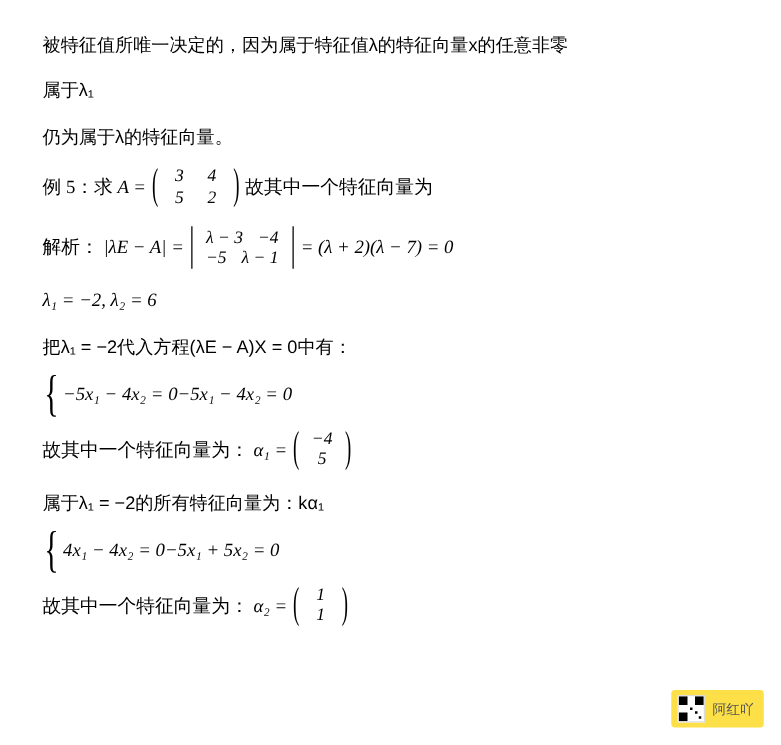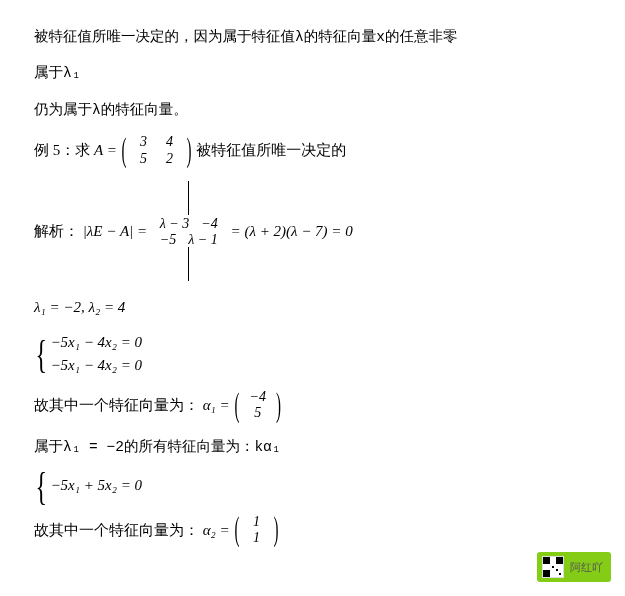--- a/index.html
+++ b/index.html
@@ -22,21 +22,21 @@
     box-sizing: border-box;
     padding: 26px 34px 0 34px;
   }
   .line {
     font-size: 15px;
     line-height: 1.55;
     margin-bottom: 14px;
     white-space: nowrap;
   }
   .line.cn {
-    font-family: Liberation Mono, monospace;
+    font-family: Liberation Sans, sans-serif;
     font-size: 14.5px;
   }
   .math {
     font-family: "Liberation Serif", serif;
     font-style: italic;
   }
   
   .matrix {
     display: inline-flex;
     align-items: center;
@@ -80,57 +80,56 @@
     height: 34px;
     vertical-align: middle;
     position: relative;
     top: -1px;
     margin: 0 2px;
   }
   .det {
     display: inline-flex;
     align-items: center;
     vertical-align: middle;
-    flex-direction: column;
   }
   
   .system {
     display: flex;
     align-items: center;
     margin-bottom: 14px;
     margin-top: -2px;
   }
   .brace {
     font-size: 30px;
     line-height: 1;
     font-family: "Liberation Serif", serif;
     transform: scaleX(0.8) scaleY(1.35);
     transform-origin: center;
     margin-right: 2px;
   }
   .eqs {
     display: flex;
-    flex-direction: column;
+    flex-direction: row;
     font-size: 15px;
     font-family: "Liberation Serif", serif;
     font-style: italic;
     justify-content: center;
   }
   .eqs div {
     line-height: 1.5;
     white-space: nowrap;
   }
   .badge {
     position: absolute;
     right: 14px;
     bottom: 14px;
     display: flex;
     align-items: center;
     gap: 6px;
-    background: #84cc16;
+    background: #fde047;
     border-radius: 3px;
     padding: 4px 8px 4px 5px;
   }
   .badge .qr {
     width: 20px;
     height: 20px;
     background:
       linear-gradient(#000 0 0) 0 0/7px 7px no-repeat,
       linear-gradient(#fff 0 0) 2px 2px/3px 3px no-repeat,
       linear-gradient(#000 0 0) 13px 0/7px 7px no-repeat,
@@ -168,21 +167,21 @@
           <span>3</span>
           <span>4</span>
         </span>
         <span class="mrow">
           <span>5</span>
           <span>2</span>
         </span>
       </span>
       <span class="paren">)</span>
     </span>
-    <span class="cn">被特征值所唯一决定的</span>
+    <span class="cn">故其中一个特征向量为</span>
   </div>
 
   <div class="line">
     <span class="cn">解析：</span>
     <span class="math">|λE − A| =</span>
     <span class="det">
       <span class="detbar"></span>
       <span class="mcells">
         <span class="mrow">
           <span>λ − 3</span>
@@ -191,22 +190,23 @@
         <span class="mrow">
           <span>−5</span>
           <span>λ − 1</span>
         </span>
       </span>
       <span class="detbar"></span>
     </span>
     <span class="math">= (λ + 2)(λ − 7) = 0</span>
   </div>
 
-  <div class="line math">λ₁ = −2, λ₂ = 4</div>
-
+  <div class="line math">λ₁ = −2, λ₂ = 6</div>
+
+  <div class="line cn">把λ₁ = −2代入方程(λE − A)X = 0中有：</div>
 
   <div class="system">
     <span class="brace">{</span>
     <span class="eqs">
       <div>−5x₁ − 4x₂ = 0</div>
       <div>−5x₁ − 4x₂ = 0</div>
     </span>
   </div>
 
   <div class="line">
@@ -225,20 +225,21 @@
       <span class="paren">)</span>
     </span>
   </div>
 
   <div class="line cn">属于λ₁ = −2的所有特征向量为：kα₁</div>
 
 
   <div class="system">
     <span class="brace">{</span>
     <span class="eqs">
+      <div>4x₁ − 4x₂ = 0</div>
       <div>−5x₁ + 5x₂ = 0</div>
     </span>
   </div>
 
   <div class="line">
     <span class="cn">故其中一个特征向量为：</span>
     <span class="math">α₂ =</span>
     <span class="matrix">
       <span class="paren">(</span>
       <span class="mcells">

